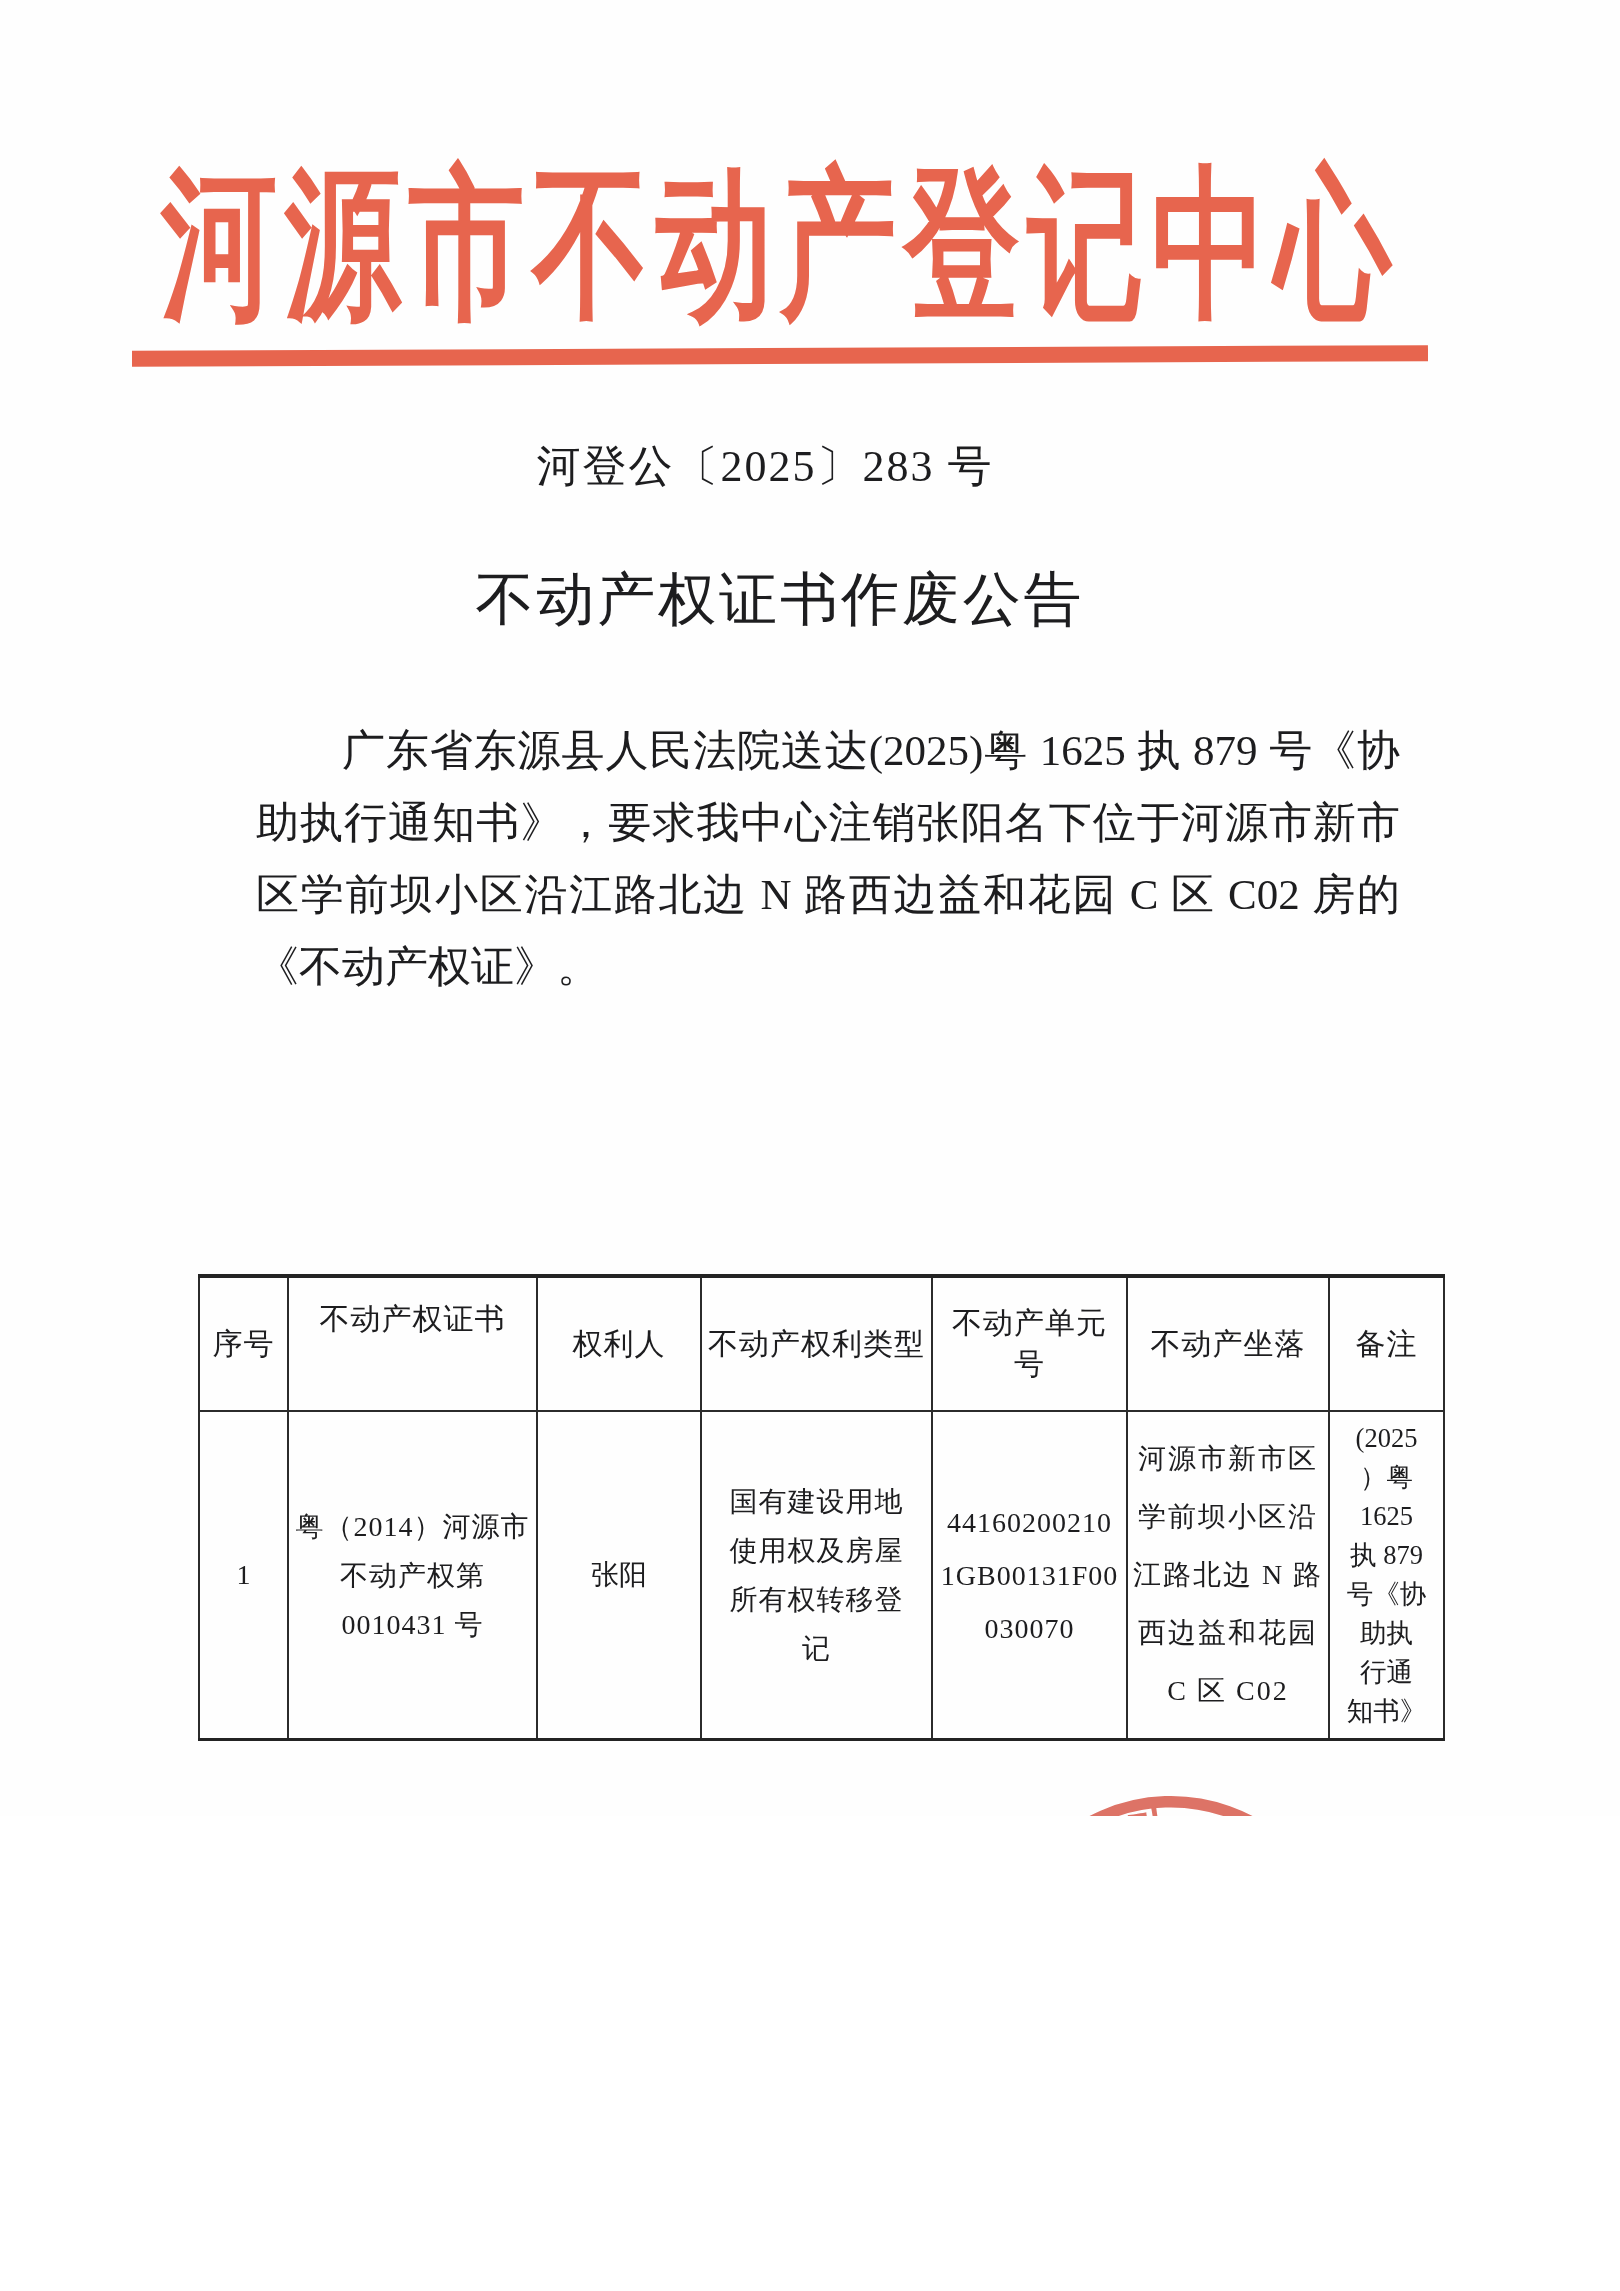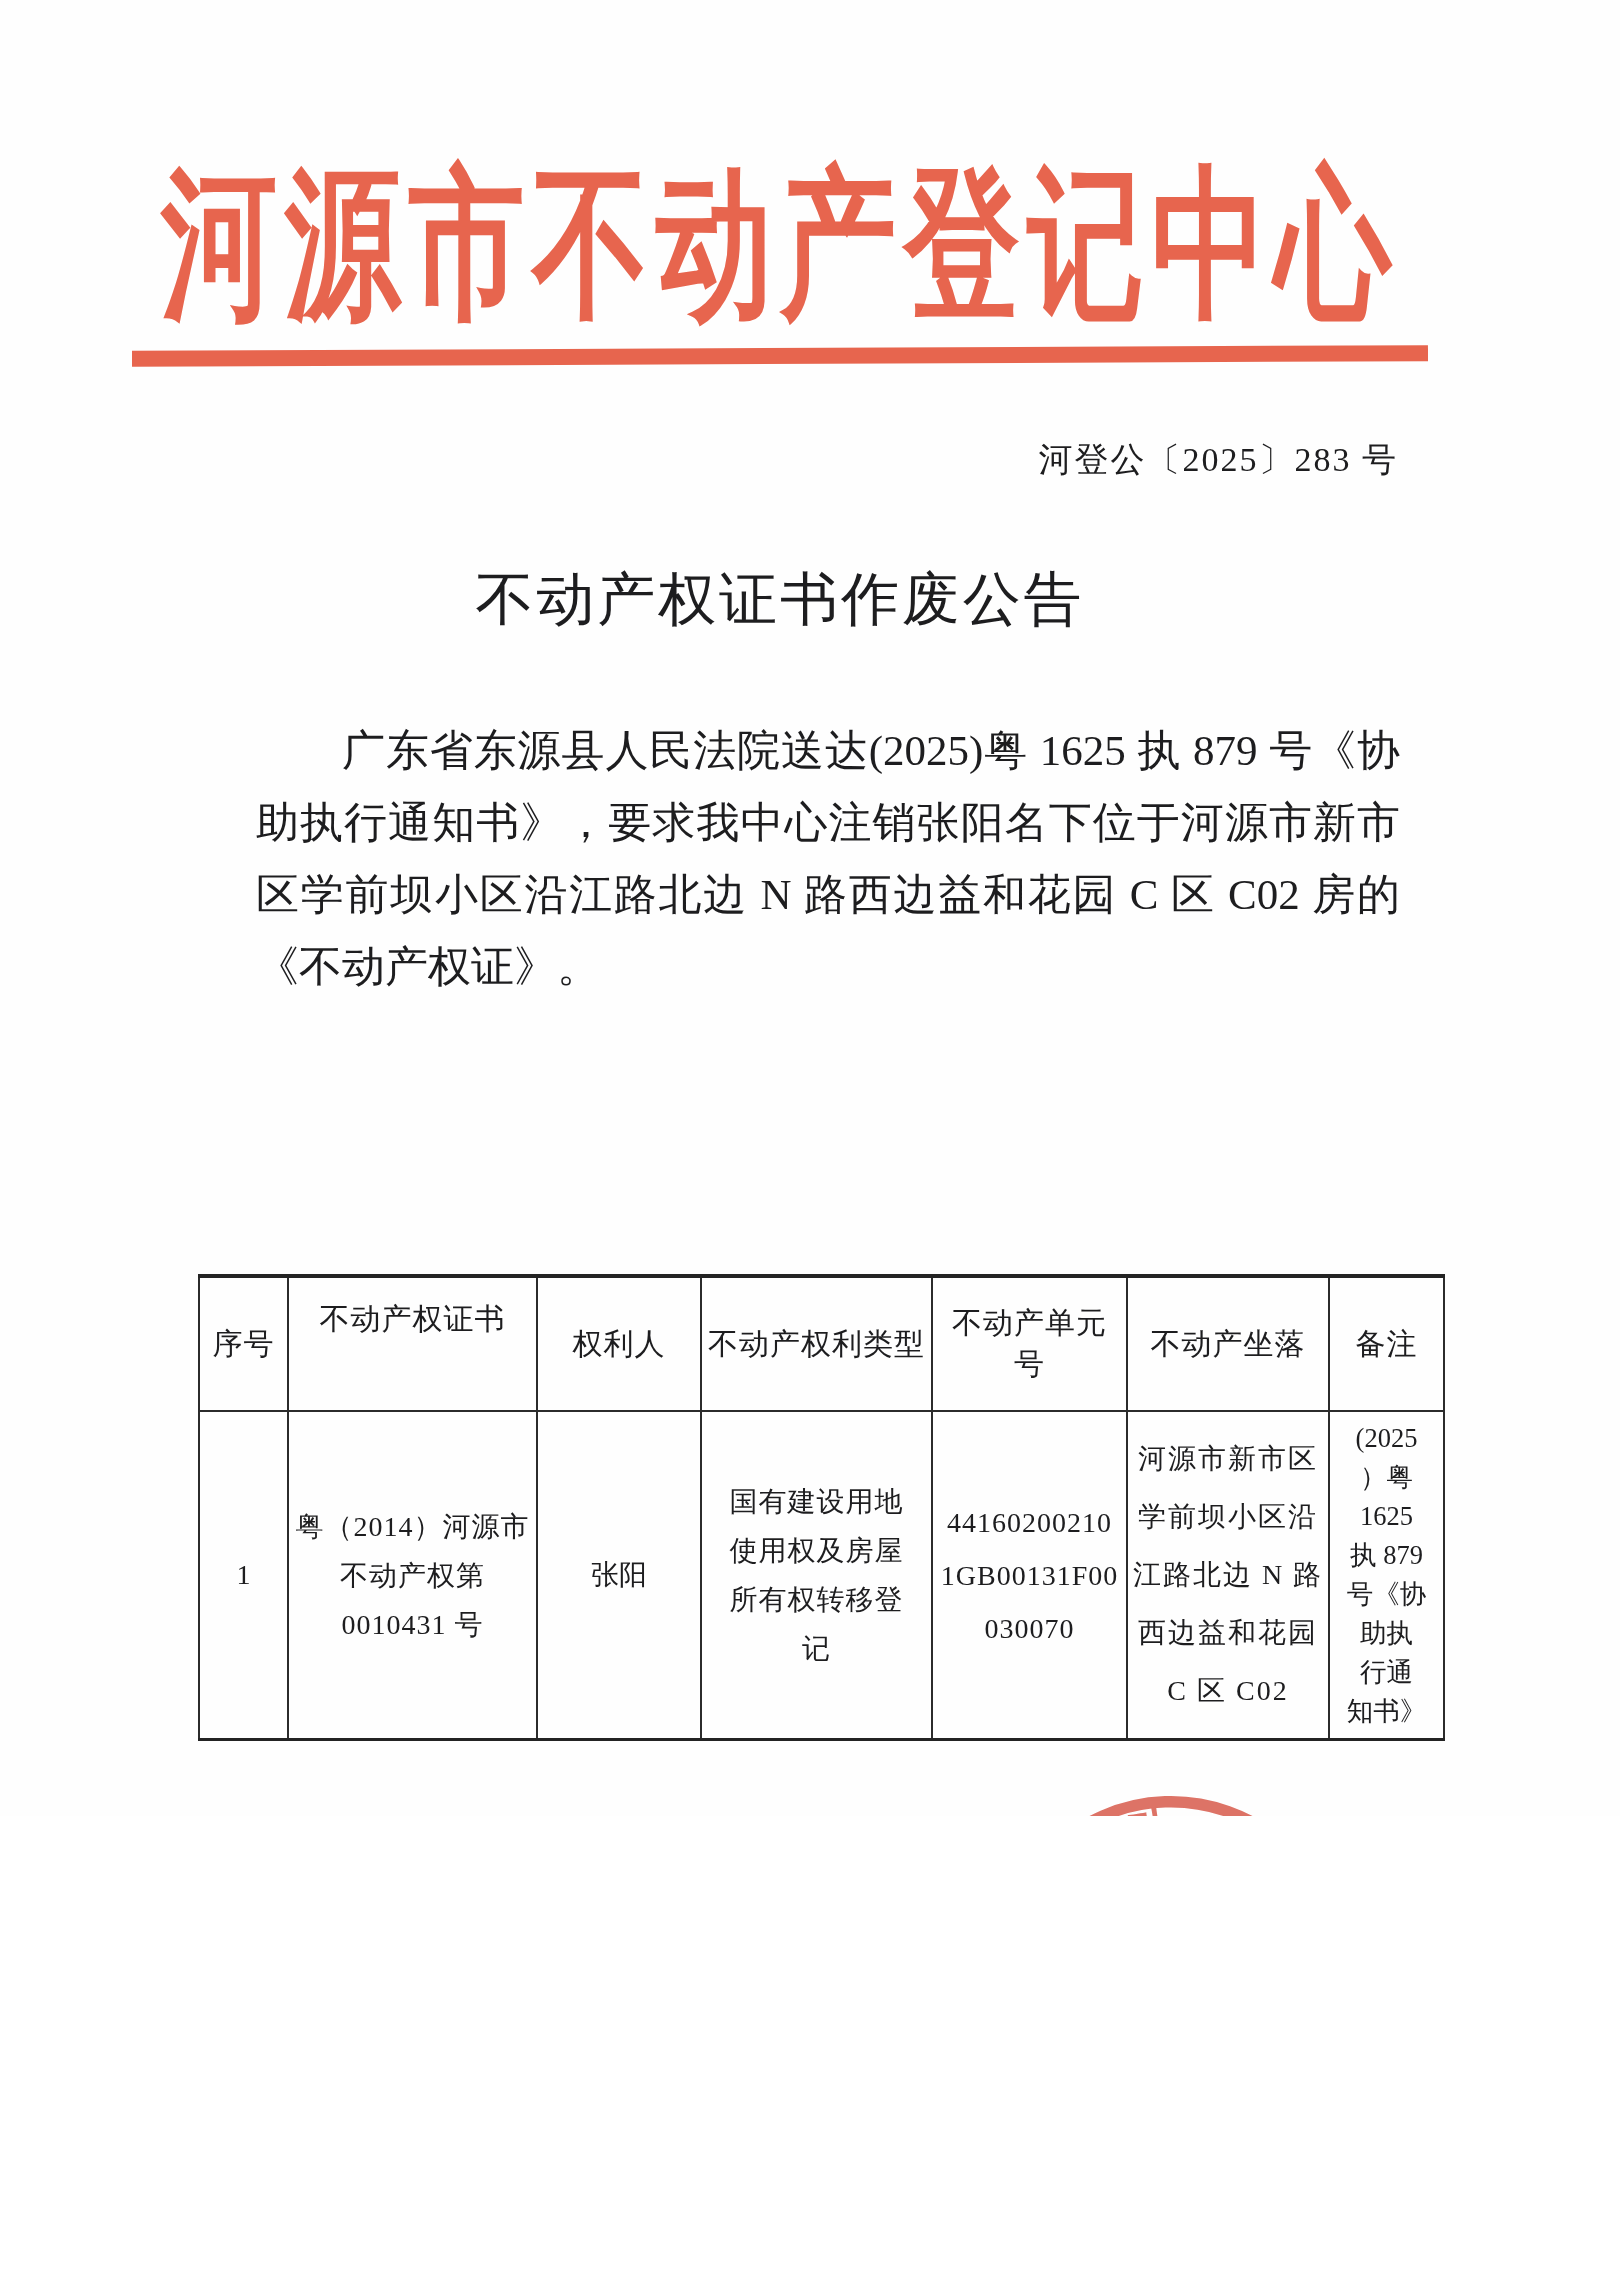--- a/index.html
+++ b/index.html
@@ -24,21 +24,21 @@
     letter-spacing:7.8px;
     transform:scaleY(1.42);transform-origin:center top;
   }
   .red-bar{
     position:absolute;left:132px;top:348px;width:1296px;height:15.7px;
     background:var(--red);
     transform:rotate(-0.25deg);
   }
   .doc-number{
     position:absolute;left:132px;top:437px;width:1266px;
-    text-align:right;font-size:34px;letter-spacing:2px;
+    text-align:center;font-size:44px;letter-spacing:2px;
   }
   .doc-title{
     position:absolute;left:132px;top:561px;width:1296px;
     text-align:center;font-size:58px;font-weight:400;letter-spacing:2.9px;
   }
   .body-text{
     position:absolute;left:256px;top:715px;width:1144px;
     font-size:43px;line-height:72px;
     text-align:justify;text-justify:inter-ideograph;
   }

